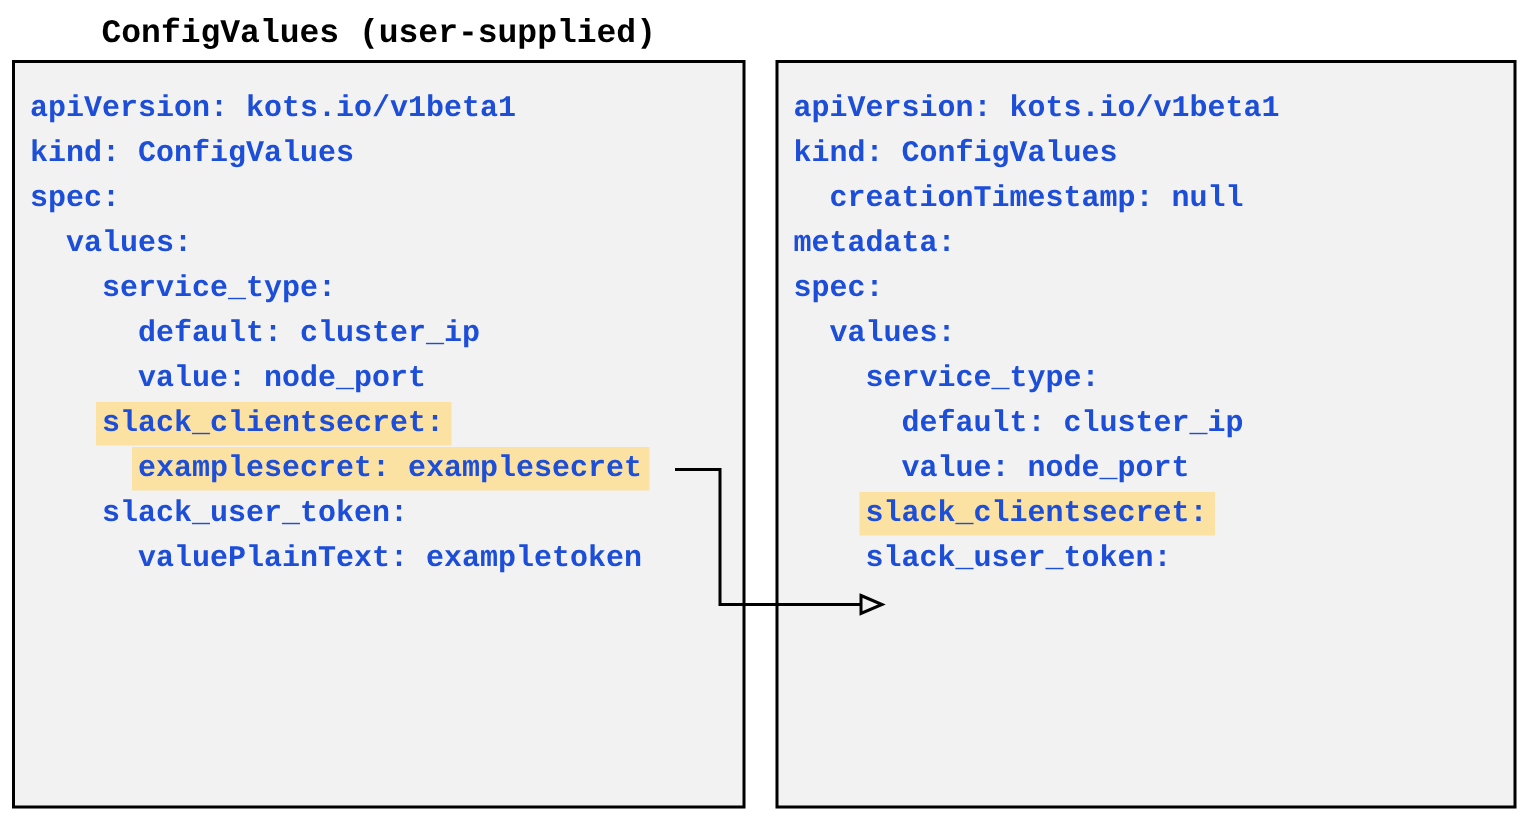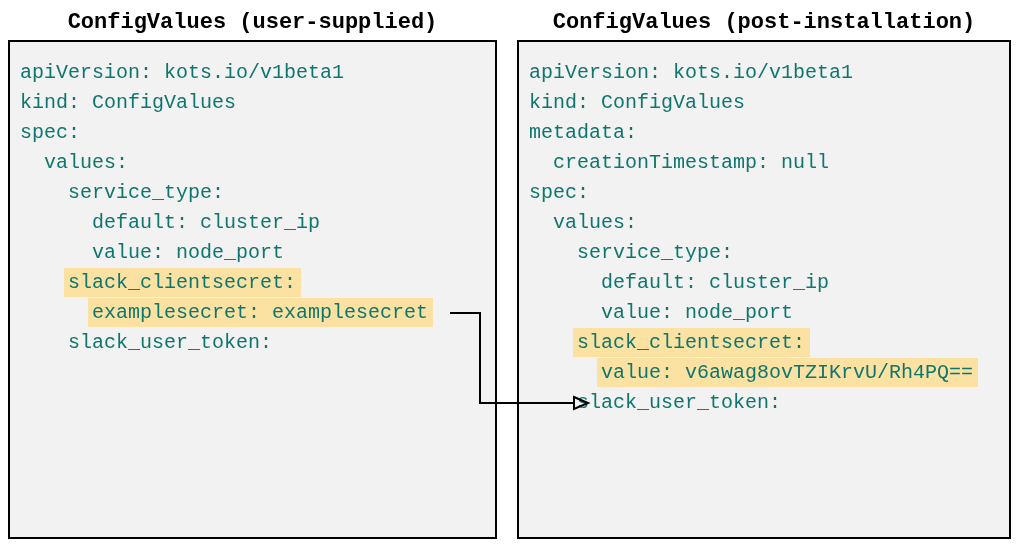--- a/index.html
+++ b/index.html
@@ -37,22 +37,22 @@
     box-sizing: border-box;
     padding: 16px 6px 0 10px;
     overflow: hidden;
   }
   .panel.left  { left: 8px;   width: 489px; }
   .panel.right { left: 517px; width: 494px; }
   .code-line {
     height: 30px;
     line-height: 30px;
     font-size: 20px;
-    font-weight: normal;
-    color: #0f766e;
+    font-weight: bold;
+    color: #1d4ed8;
     white-space: pre;
   }
   .code-line .txt {
     display: inline;
   }
   .code-line .txt.hl {
     background-color: var(--hl, #fbe2a2);
     padding: 3px 5px 3px 4px;
     margin-left: -4px;
   }
@@ -65,47 +65,46 @@
     pointer-events: none;
   }
 </style>
 </head>
 <body>
 
 <div class="stage">
 
   <div class="panel-title left">ConfigValues (user-supplied)</div>
 
-  <div class="panel-title right">ConfigValues (post-installation)</div>
 
   <div class="panel left">
       <div class="code-line"><span class="txt">apiVersion: kots.io/v1beta1</span></div>
       <div class="code-line"><span class="txt">kind: ConfigValues</span></div>
       <div class="code-line"><span class="txt">spec:</span></div>
       <div class="code-line">  <span class="txt">values:</span></div>
       <div class="code-line">    <span class="txt">service_type:</span></div>
       <div class="code-line">      <span class="txt">default: cluster_ip</span></div>
       <div class="code-line">      <span class="txt">value: node_port</span></div>
       <div class="code-line">    <span class="txt hl">slack_clientsecret:</span></div>
       <div class="code-line">      <span class="txt hl">examplesecret: examplesecret</span></div>
       <div class="code-line">    <span class="txt">slack_user_token:</span></div>
+      <div class="code-line">      <span class="txt">valuePlainText: exampletoken</span></div>
     </div>
 
   <div class="panel right">
       <div class="code-line"><span class="txt">apiVersion: kots.io/v1beta1</span></div>
       <div class="code-line"><span class="txt">kind: ConfigValues</span></div>
+      <div class="code-line">  <span class="txt">creationTimestamp: null</span></div>
       <div class="code-line"><span class="txt">metadata:</span></div>
-      <div class="code-line">  <span class="txt">creationTimestamp: null</span></div>
       <div class="code-line"><span class="txt">spec:</span></div>
       <div class="code-line">  <span class="txt">values:</span></div>
       <div class="code-line">    <span class="txt">service_type:</span></div>
       <div class="code-line">      <span class="txt">default: cluster_ip</span></div>
       <div class="code-line">      <span class="txt">value: node_port</span></div>
       <div class="code-line">    <span class="txt hl">slack_clientsecret:</span></div>
-      <div class="code-line">      <span class="txt hl">value: v6awag8ovTZIKrvU/Rh4PQ==</span></div>
       <div class="code-line">    <span class="txt">slack_user_token:</span></div>
     </div>
 
   <svg class="arrow-overlay" viewBox="0 0 1019 559" xmlns="http://www.w3.org/2000/svg">
     <polyline points="450,313 480,313 480,403 574,403" fill="none" stroke="#000000" stroke-width="2"></polyline>
     <polygon points="574,397 588,403 574,409" fill="none" stroke="#000000" stroke-width="2" stroke-linejoin="miter"></polygon>
   </svg>
 
 </div>
 

